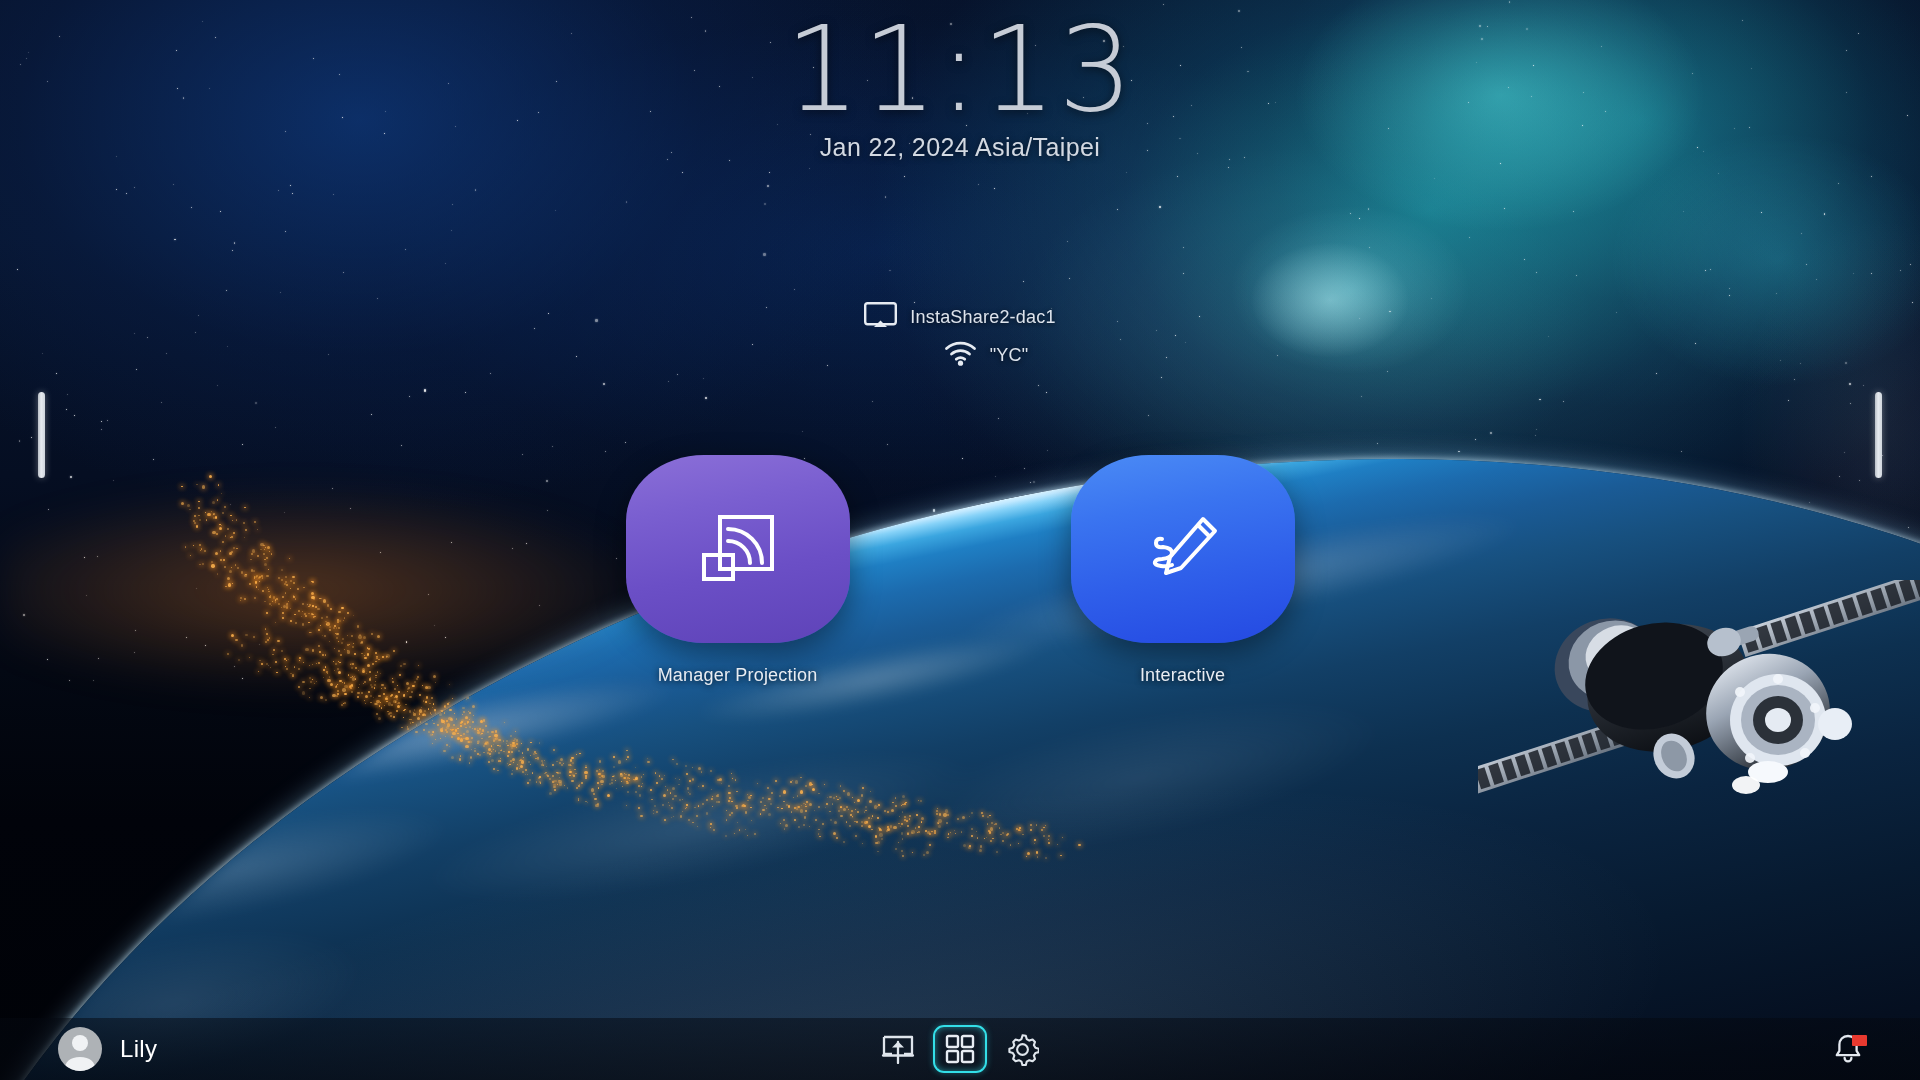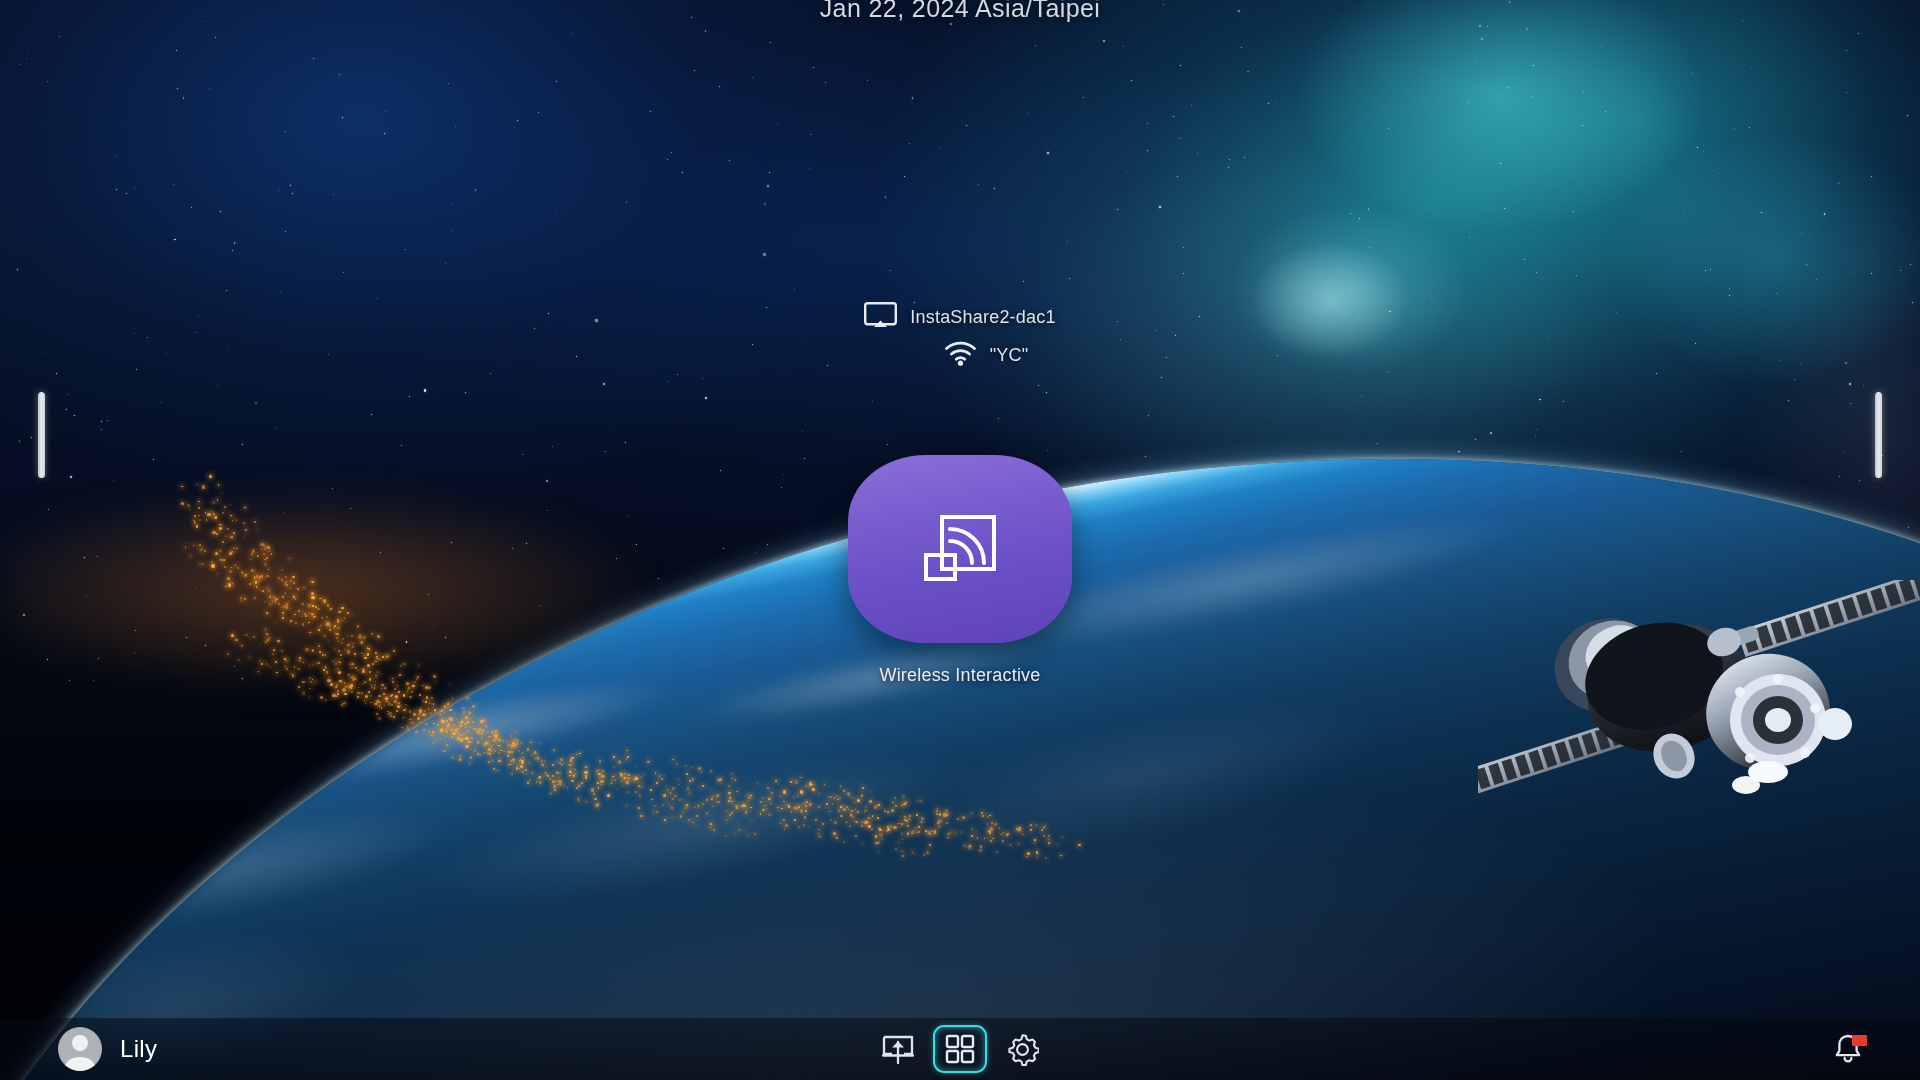--- a/index.html
+++ b/index.html
@@ -1962,20 +1962,21 @@
       <ellipse cx="196" cy="176" rx="12" ry="16" fill="#8d98a6" transform="rotate(-26 196 176)"></ellipse>
 
       <rect x="236" y="58" width="44" height="15" rx="7" fill="#9aa5b3" transform="rotate(-18 236 58)"></rect>
       <ellipse cx="246" cy="62" rx="17" ry="14" fill="#b6c0cd" transform="rotate(-18 246 62)"></ellipse>
 
       <ellipse cx="268" cy="205" rx="14" ry="9" fill="#ffffff" opacity="0.95"></ellipse>
     </svg>
   </div>
 
   <div class="clock-wrap">
+    <div class="clock">11:13</div>
     <div class="date">Jan 22, 2024 Asia/Taipei</div>
   </div>
 
   <div class="status">
     <div class="status-row">
       <span>
         <svg width="33" height="26" viewBox="0 0 33 26">
           <rect x="1.2" y="1.2" width="30.6" height="21" rx="2.4" fill="none" stroke="#e6ebf2" stroke-width="2.4"></rect>
           <path d="M10 25 L16.5 18.5 L23 25 Z" fill="#e6ebf2"></path>
         </svg>
@@ -2002,23 +2003,33 @@
 
     <div class="app">
       <div class="app-icon purple">
         <svg width="92" height="92" viewBox="0 0 92 92">
           <rect x="28" y="14" width="52" height="52" fill="none" stroke="#fff" stroke-width="4"></rect>
           <rect x="12" y="52" width="29" height="24" fill="none" stroke="#fff" stroke-width="4"></rect>
           <path d="M36 26 A34 34 0 0 1 70 60" fill="none" stroke="#fff" stroke-width="4" stroke-linecap="round"></path>
           <path d="M36 38 A22 22 0 0 1 58 60" fill="none" stroke="#fff" stroke-width="4" stroke-linecap="round"></path>
         </svg>
       </div>
-      <div class="app-label">Wireless Interactive</div>
+      <div class="app-label">Manager Projection</div>
     </div>
 
+    <div class="app">
+      <div class="app-icon blue">
+        <svg width="92" height="92" viewBox="0 0 92 92">
+          <path d="M25 36 q-6 -1 -6 4 t7 4 q9 1 9 6 t-10 6 q-6 0 -7 3 t6 4 q6 1 11 -1" fill="none" stroke="#fff" stroke-width="4" stroke-linecap="round" stroke-linejoin="round"></path>
+          <path d="M66 16 l12 12 -34 37 -15 5 4 -16 z" fill="none" stroke="#fff" stroke-width="4" stroke-linejoin="round"></path>
+          <path d="M61 22 l12 12" fill="none" stroke="#fff" stroke-width="4"></path>
+        </svg>
+      </div>
+      <div class="app-label">Interactive</div>
+    </div>
 
 
   </div>
 
   <div class="taskbar">
 
     <div class="tb-user">
       <div class="avatar">
         <svg width="44" height="44" viewBox="0 0 44 44">
           <circle cx="22" cy="16" r="8" fill="#f0f2f4"></circle>

